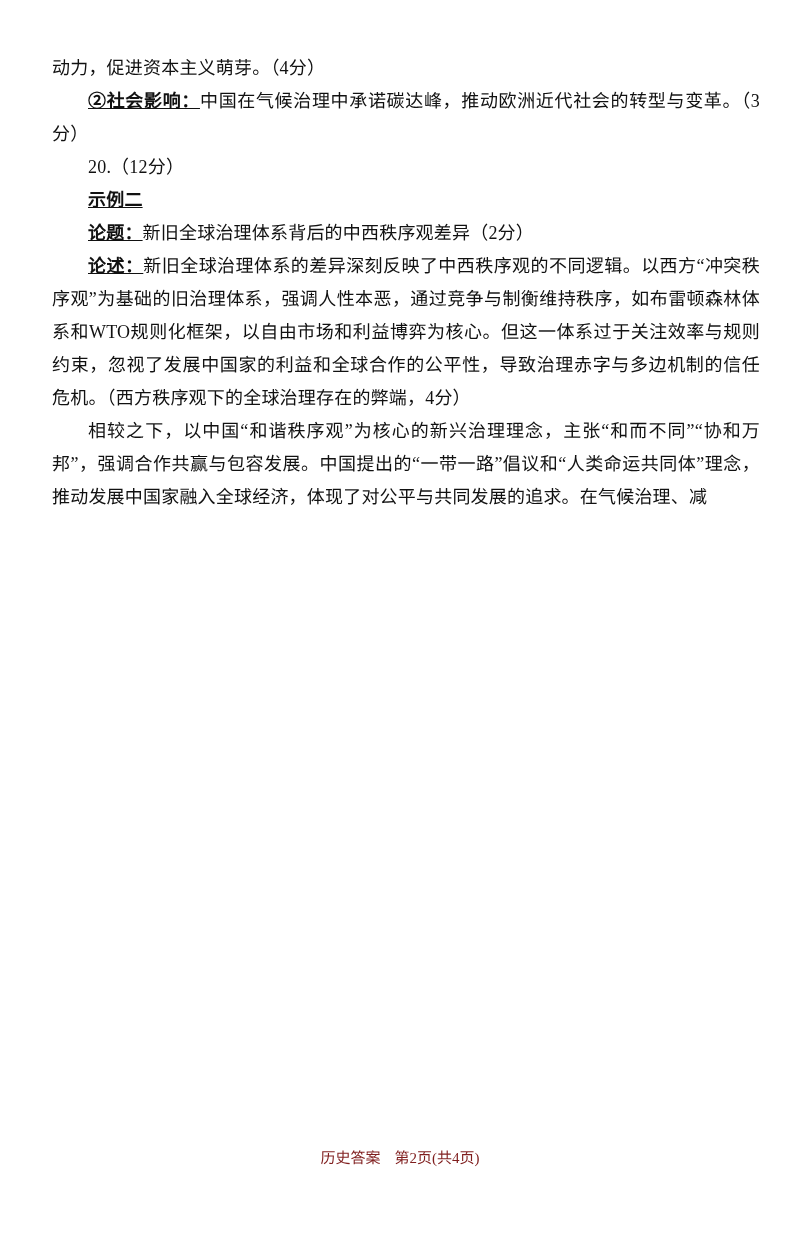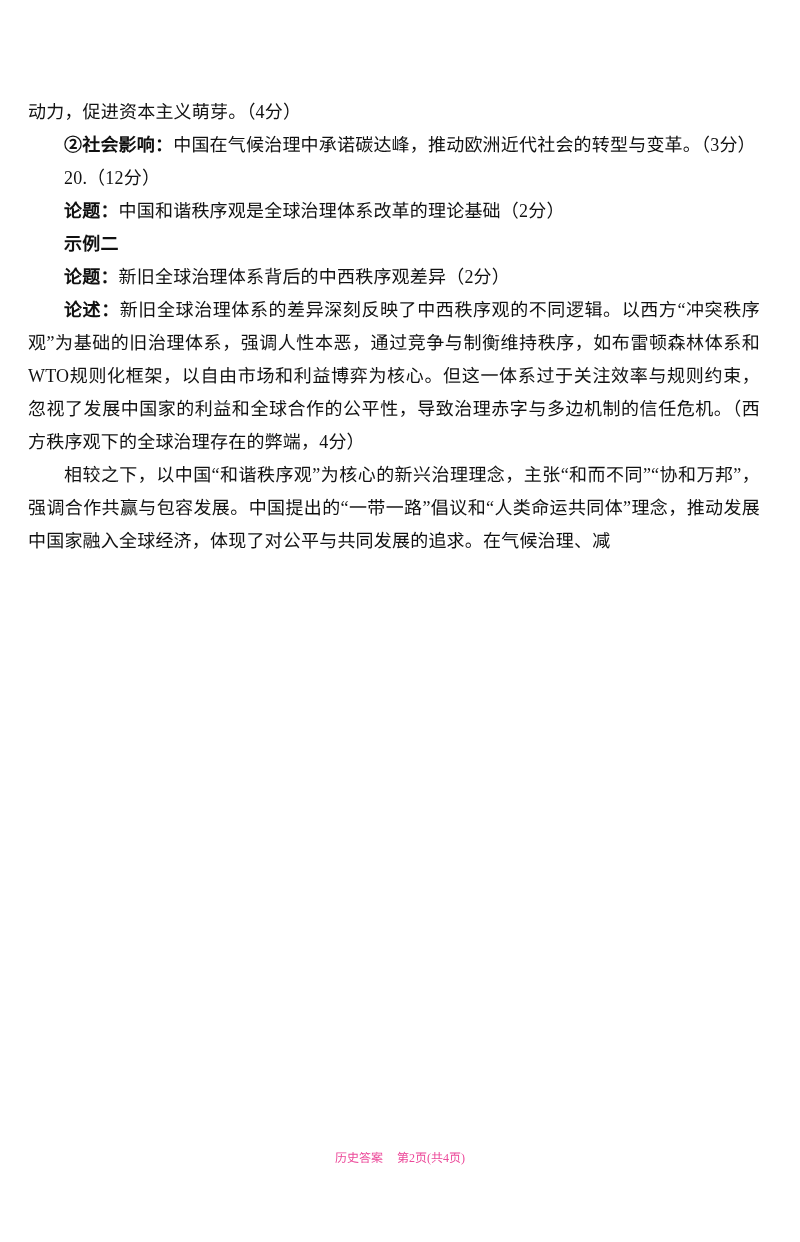--- a/index.html
+++ b/index.html
@@ -11,65 +11,64 @@
     position: relative;
     width: 800px;
     height: 1242px;
     background: #ffffff;
     overflow: hidden;
     font-family: "Liberation Serif", "DejaVu Serif", serif;
     color: #111111;
   }
   .doc-body {
     position: absolute;
-    left: 28px;
+    left: 52px;
     right: 40px;
     top: 52px;
-    margin-top: 44px;
   }
   .para {
     margin: 0;
     font-size: 18px;
     line-height: 33px;
     text-align: justify;
     letter-spacing: 0.2px;
     word-break: break-all;
   }
   .para.indent {
     text-indent: 2em;
   }
   .bold {
     font-weight: 700;
+    text-decoration: underline;
   }
   .footer {
     position: absolute;
     left: 0;
     right: 0;
     top: 1148px;
     text-align: center;
-    font-size: 12px;
+    font-size: 15px;
     line-height: 20px;
-    color: #ec4899;
+    color: #7f1d1d;
   }
   .footer span {
     display: inline-block;
   }
   .footer .gap {
     width: 14px;
   }
 </style>
 </head>
 <body>
 
 <div class="page">
   <div class="doc-body">
       <p class="para"><span>动力，促进资本主义萌芽。（4分）</span></p>
       <p class="para indent"><span class="bold">②社会影响：</span><span>中国在气候治理中承诺碳达峰，推动欧洲近代社会的转型与变革。（3分）</span></p>
       <p class="para indent"><span>20.（12分）</span></p>
-      <p class="para indent"><span class="bold">论题：</span><span>中国和谐秩序观是全球治理体系改革的理论基础（2分）</span></p>
       <p class="para indent"><span class="bold">示例二</span></p>
       <p class="para indent"><span class="bold">论题：</span><span>新旧全球治理体系背后的中西秩序观差异（2分）</span></p>
       <p class="para indent"><span class="bold">论述：</span><span>新旧全球治理体系的差异深刻反映了中西秩序观的不同逻辑。以西方“冲突秩序观”为基础的旧治理体系，强调人性本恶，通过竞争与制衡维持秩序，如布雷顿森林体系和WTO规则化框架，以自由市场和利益博弈为核心。但这一体系过于关注效率与规则约束，忽视了发展中国家的利益和全球合作的公平性，导致治理赤字与多边机制的信任危机。（西方秩序观下的全球治理存在的弊端，4分）</span></p>
       <p class="para indent"><span>相较之下，以中国“和谐秩序观”为核心的新兴治理理念，主张“和而不同”“协和万邦”，强调合作共赢与包容发展。中国提出的“一带一路”倡议和“人类命运共同体”理念，推动发展中国家融入全球经济，体现了对公平与共同发展的追求。在气候治理、减</span></p>
     </div>
   <div class="footer">
     <span>历史答案</span><span class="gap"></span><span>第2页(共4页)</span>
   </div>
 </div>
 

